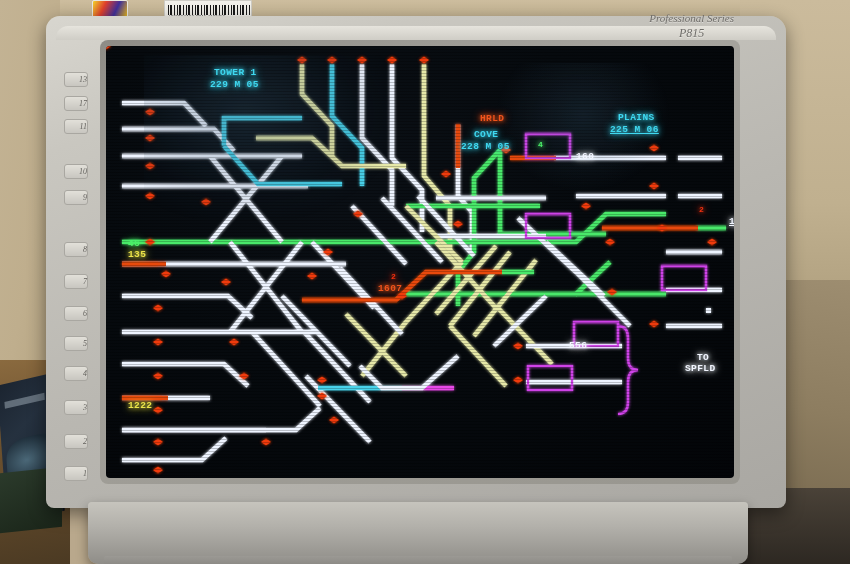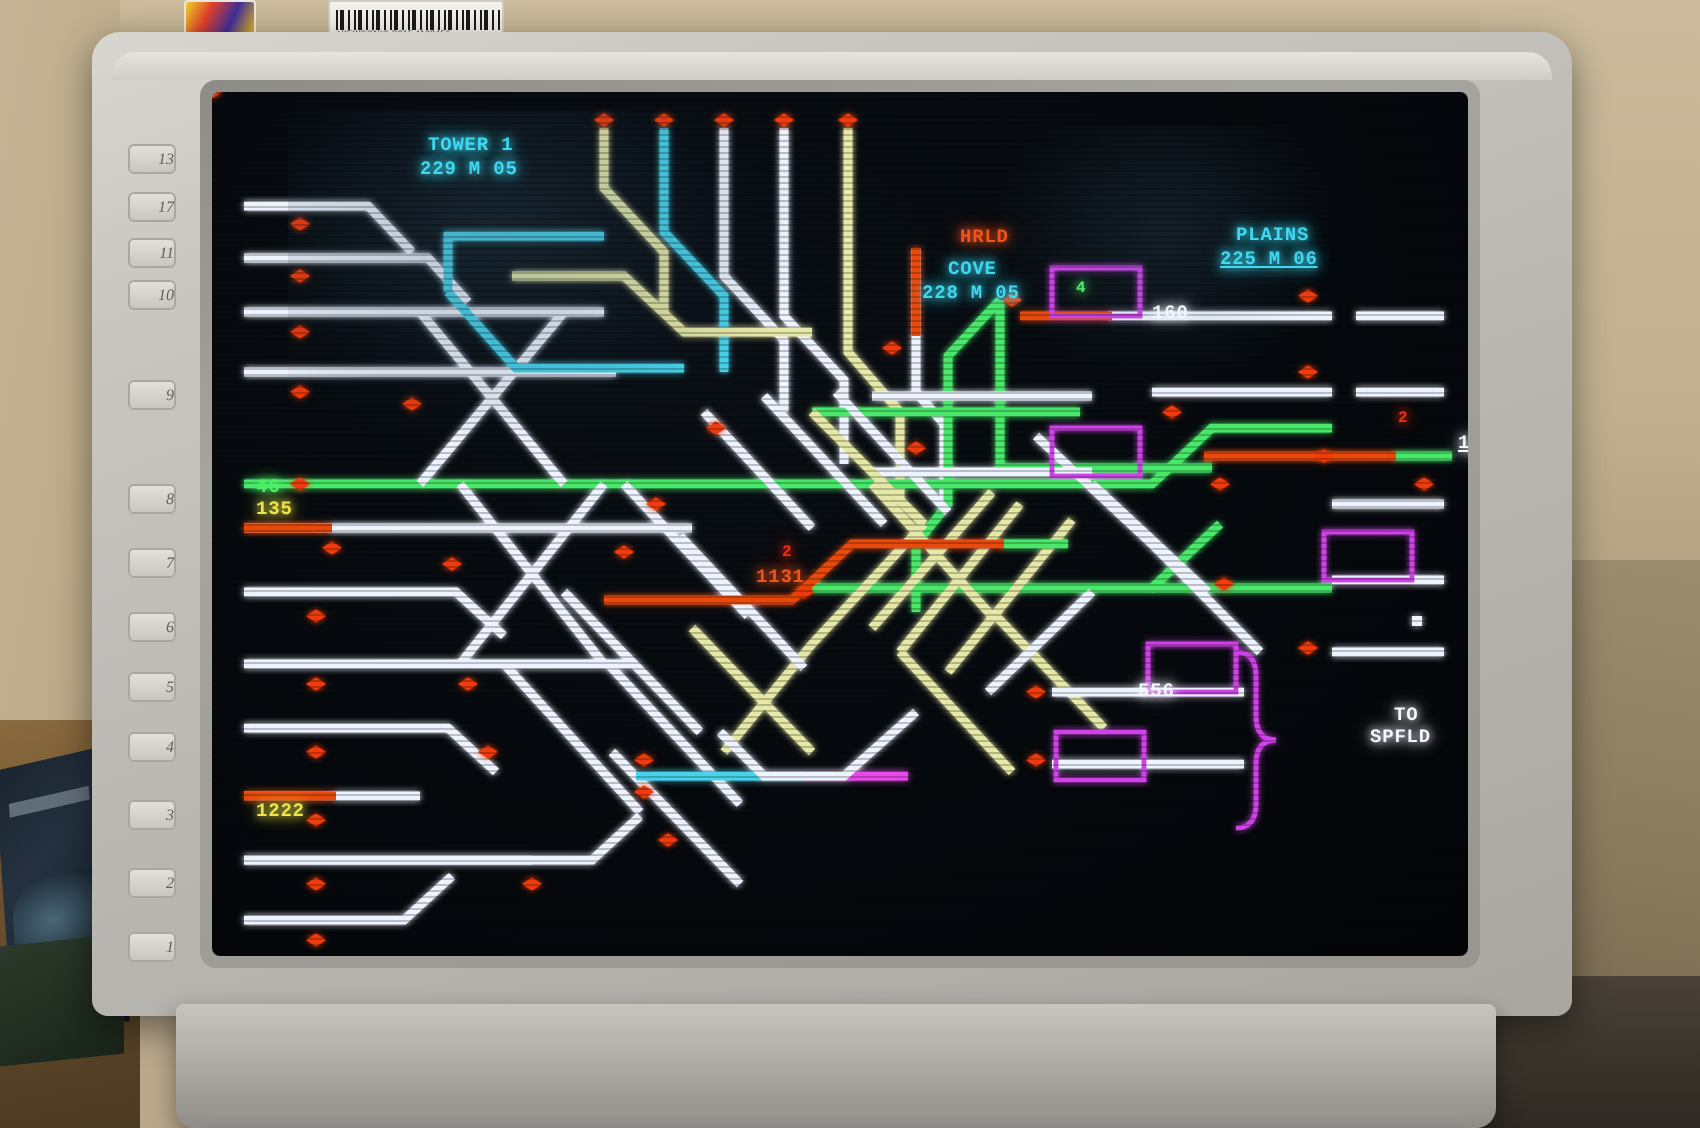--- a/index.html
+++ b/index.html
@@ -191,26 +191,30 @@
 
   <div class="sticker"></div>
   <div class="barcode">
     <div class="barcode-lines"></div>
     <div class="barcode-text">VIEWSONIC P815 1123456</div>
   </div>
 
   <div class="mon-body">
     <div class="mon-top-highlight"></div>
 
+    <div class="prof-series">
+      <div>Professional Series</div>
+      <div class="prof-model">P815</div>
+    </div>
 
     <div class="bezel-btns">
         <div class="bezel-btn" style="top: 8px;">13</div>
         <div class="bezel-btn" style="top: 32px;">17</div>
         <div class="bezel-btn" style="top: 55px;">11</div>
-        <div class="bezel-btn" style="top: 76px;">10</div>
+        <div class="bezel-btn" style="top: 100px;">10</div>
         <div class="bezel-btn" style="top: 126px;">9</div>
         <div class="bezel-btn" style="top: 178px;">8</div>
         <div class="bezel-btn" style="top: 210px;">7</div>
         <div class="bezel-btn" style="top: 242px;">6</div>
         <div class="bezel-btn" style="top: 272px;">5</div>
         <div class="bezel-btn" style="top: 302px;">4</div>
         <div class="bezel-btn" style="top: 336px;">3</div>
         <div class="bezel-btn" style="top: 370px;">2</div>
         <div class="bezel-btn" style="top: 402px;">1</div>
       </div>
@@ -438,21 +442,21 @@
             <div class="lbl c-cyan" style="left: 355px; top: 96px;">228 M 05</div>
             <div class="lbl c-cyan" style="left: 512px; top: 67px;">PLAINS</div>
             <div class="lbl c-cyan" style="left: 504px; top: 79px; text-decoration: underline;">225 M 06</div>
             <div class="lbl c-green sm" style="left: 432px; top: 95px;">4</div>
             <div class="lbl c-white" style="left: 425px; top: 106px;">160</div>
             <div class="lbl c-red sm" style="left: 593px; top: 160px;">2</div>
             <div class="lbl c-white" style="left: 578px; top: 171px; text-decoration: underline;">1897</div>
             <div class="lbl c-green" style="left: 22px; top: 193px;">46</div>
             <div class="lbl c-yellow" style="left: 22px; top: 204px;">135</div>
             <div class="lbl c-red sm" style="left: 285px; top: 227px;">2</div>
-            <div class="lbl c-orange" style="left: 272px; top: 238px;">1131</div>
+            <div class="lbl c-orange" style="left: 272px; top: 238px;">1607</div>
             <div class="lbl c-white" style="left: 418px; top: 295px;">556</div>
             <div class="lbl c-white" style="left: 546px; top: 307px;">TO</div>
             <div class="lbl c-white" style="left: 534px; top: 318px;">SPFLD</div>
             <div class="lbl c-yellow" style="left: 22px; top: 355px;">1222</div>
           </div>
       </div>
     </div>
   </div>
 
   <div class="mon-base">

